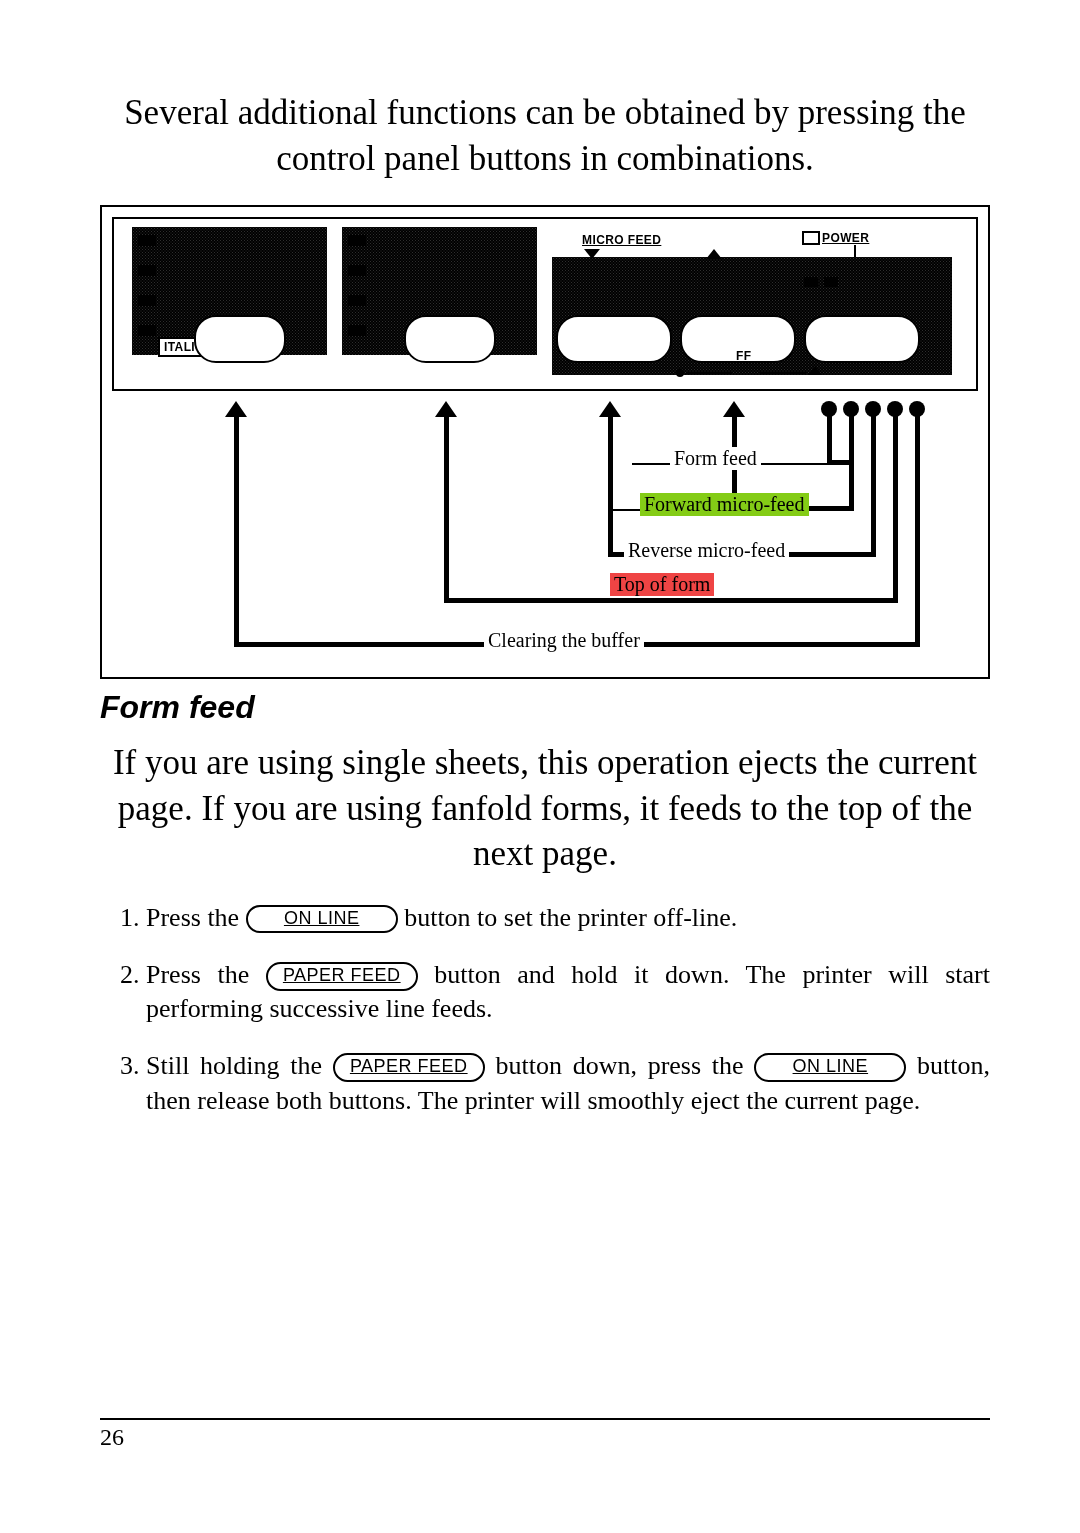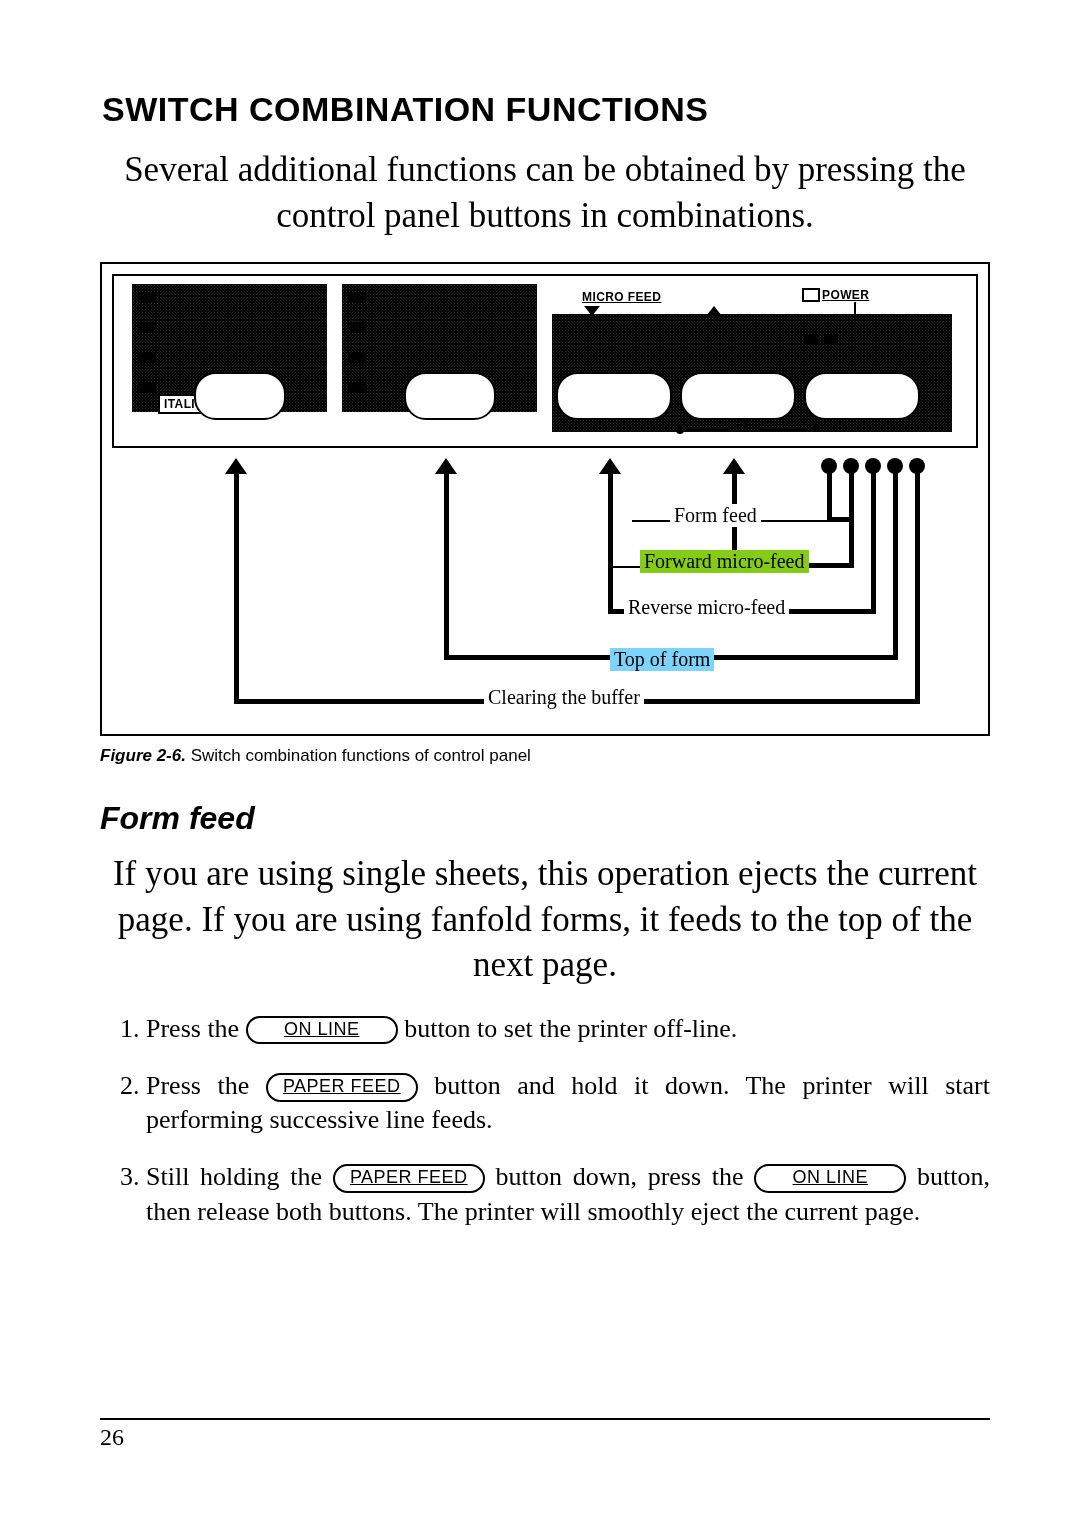--- a/index.html
+++ b/index.html
@@ -172,21 +172,20 @@
     left:100px; right:90px; bottom:82px;
   }
   .footer .rule { height:2.5px; background:#000; width:100%; }
   .footer .pn { font-size:24px; margin-top:4px; }
 </style>
 </head>
 <body>
 
 <div class="page">
 
-  <h1 class="main-heading">SWITCH COMBINATION FUNCTIONS</h1>
   <p class="body">Several additional functions can be obtained by pressing the control panel buttons in combinations.</p>
 
   <div class="figure-frame">
 
     <div class="panel">
 
       <div class="speckle block-left"></div>
       <div class="speckle block-mid"></div>
       <div class="speckle block-right"></div>
 
@@ -216,21 +215,21 @@
       <div class="ind" style="left:710px; top:58px; width:14px; height:10px;"></div>
 
       <div class="pbtn small" style="left:80px;  top:96px;"></div>
       <div class="pbtn small" style="left:290px; top:96px;"></div>
       <div class="pbtn big" style="left:442px; top:96px;"></div>
       <div class="pbtn big" style="left:566px; top:96px;"></div>
       <div class="pbtn big" style="left:690px; top:96px;"></div>
 
       <div class="ff-dot" style="left:562px; top:150px;"></div>
       <div class="ff-line" style="left:572px; top:153px; width:46px;"></div>
-      <span class="plabel" style="left:622px; top:142px; font-size:12px;">FF</span>
+      <span class="plabel" style="left:622px; top:130px; font-size:12px;">FF</span>
       <div class="ff-line" style="left:646px; top:153px; width:46px;"></div>
       <div class="tri up" style="left:694px; top:147px; border-left-width:7px;border-right-width:7px;border-bottom-width:9px;"></div>
     </div>
 
     <div class="brackets">
 
       <div class="arrow-up-big" style="left:113px;  top:4px;"></div>
       <div class="arrow-up-big" style="left:323px;  top:4px;"></div>
       <div class="arrow-up-big" style="left:487px;  top:4px;"></div>
       <div class="arrow-up-big" style="left:611px;  top:4px;"></div>
@@ -259,30 +258,27 @@
       <span class="blabel" style="left:558px; top:50px; background:#fff; padding:0 4px;">Form feed</span>
 
       <div class="hline" style="left:620px; top:109px; width:122px;"></div>
       <div class="hline thin" style="left:498px; top:112px; width:122px;"></div>
       <span class="blabel" style="left:528px; top:96px; background:#84cc16; padding:0 4px;">Forward micro-feed</span>
 
       <div class="hline" style="left:496px; top:155px; width:268px;"></div>
       <span class="blabel" style="left:512px; top:142px; background:#fff; padding:0 4px;">Reverse micro-feed</span>
 
       <div class="hline" style="left:332px; top:201px; width:454px;"></div>
-      <span class="blabel" style="left:498px; top:194px; background:#7dd3fc; padding:0 4px;">Top of form</span>
+      <span class="blabel" style="left:498px; top:176px; background:#ef4444; padding:0 4px;">Top of form</span>
 
       <div class="hline" style="left:122px; top:245px; width:686px;"></div>
       <span class="blabel" style="left:372px; top:232px; background:#fff; padding:0 4px;">Clearing the buffer</span>
     </div>
   </div>
 
-  <p class="caption">
-    <span class="fignum">Figure 2-6.</span><span> Switch combination functions of control panel</span>
-  </p>
 
   <h2 class="sub">Form feed</h2>
 
   <p class="body">If you are using single sheets, this operation ejects the current page. If you are using fanfold forms, it feeds to the top of the next page.</p>
 
   <ol class="steps">
     <li>
       <span>Press the </span>
       <span class="pill">ON LINE</span>
       <span> button to set the printer off-line.</span>

